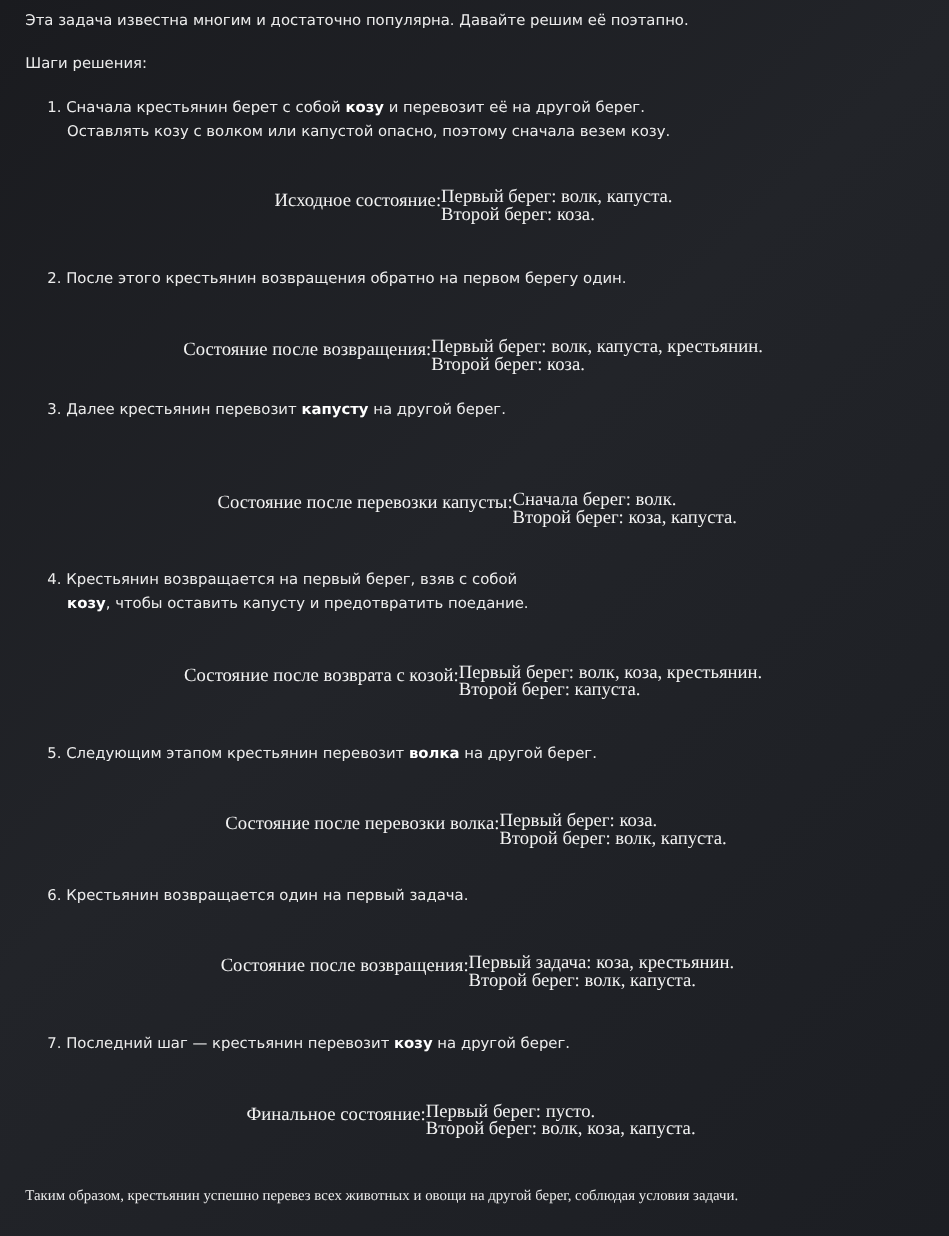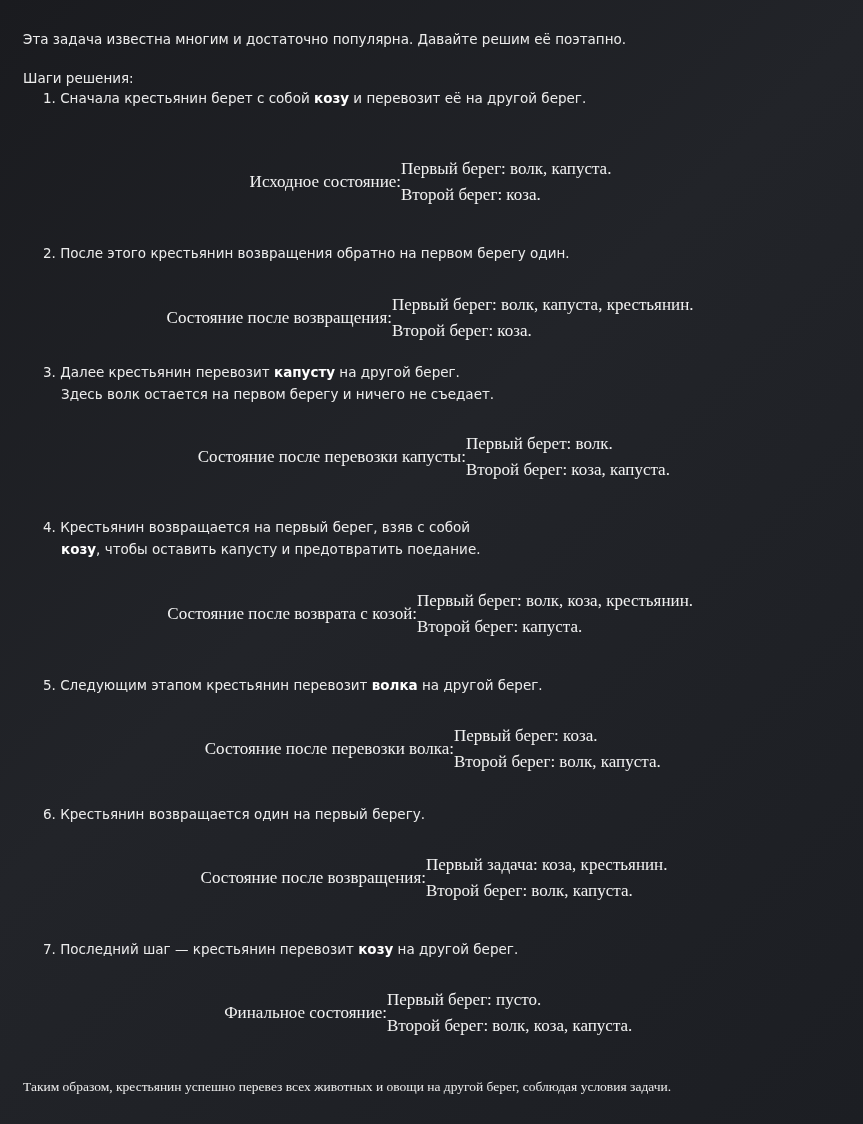--- a/index.html
+++ b/index.html
@@ -5,69 +5,69 @@
   html, body { margin: 0; padding: 0; }
   body {
     width: 863px; height: 1124px; overflow: hidden;
     background: linear-gradient(135deg, #1a1b1f 0%, #222429 45%, #1c1e23 100%);
     color: #ececec;
     font-family: "DejaVu Sans", sans-serif;
     font-size: 13.5px;
     position: relative;
   }
   .msg { position: absolute; left: 0; top: 0; width: 863px; }
-  .p { position: absolute; left: 23px; line-height: 22px; white-space: nowrap; margin-top: 20px; }
+  .p { position: absolute; left: 23px; line-height: 22px; white-space: nowrap; }
   .step { position: absolute; left: 43px; line-height: 22px; white-space: nowrap; }
   .step .cont { padding-left: 18px; display: block; }
   .step b { font-weight: bold; color: #fff; }
   .state {
     position: absolute; font-family: "Liberation Serif", serif; font-size: 17px;
     color: #f2f2f2; white-space: nowrap;
   }
   .state .lbl { position: absolute; right: 100%; top: 15px; }
-  .state .l1 { position: absolute; left: 0; top: 2px; text-align: right; }
+  .state .l1 { position: absolute; left: 0; top: 12px; text-align: right; }
   .state .l2 { position: absolute; left: 0; top: 28px; }
   .conclusion { position: absolute; left: 23px; top: 1075px; width: 810px; line-height: 24px; white-space: normal; font-family: Liberation Serif, serif; }
 </style>
 </head>
 <body>
 
 <div class="msg">
 
   <div class="p" style="top:8px">Эта задача известна многим и достаточно популярна. Давайте решим её поэтапно.</div>
   <div class="p" style="top:47px">Шаги решения:</div>
 
   <div class="step" style="top:87px">
     <span>1.</span>
     <span>Сначала крестьянин берет с собой </span><b>козу</b><span> и перевозит её на другой берег.</span>
+    <span class="cont">Оставлять козу с волком или капустой опасно, поэтому сначала везем козу.</span>
   </div>
   <div class="state" style="left:401px;top:157px">
     <span class="lbl">Исходное состояние:</span>
     <span class="l1">Первый берег: волк, капуста.</span>
     <span class="l2">Второй берег: коза.</span>
   </div>
 
   <div class="step" style="top:242px">
     <span>2.</span>
     <span>После этого крестьянин возвращения обратно на первом берегу один.</span>
   </div>
   <div class="state" style="left:392px;top:293px">
     <span class="lbl">Состояние после возвращения:</span>
     <span class="l1">Первый берег: волк, капуста, крестьянин.</span>
     <span class="l2">Второй берег: коза.</span>
   </div>
 
   <div class="step" style="top:361px">
     <span>3.</span>
     <span>Далее крестьянин перевозит </span><b>капусту</b><span> на другой берег.</span>
-    <span class="cont">Здесь волк остается на первом берегу и ничего не съедает.</span>
   </div>
   <div class="state" style="left:466px;top:432px">
     <span class="lbl">Состояние после перевозки капусты:</span>
-    <span class="l1">Первый берет: волк.</span>
+    <span class="l1">Сначала берег: волк.</span>
     <span class="l2">Второй берег: коза, капуста.</span>
   </div>
 
   <div class="step" style="top:516px">
     <span>4.</span>
     <span>Крестьянин возвращается на первый берег, взяв с собой</span>
     <span class="cont"><b>козу</b><span>, чтобы оставить капусту и предотвратить поедание.</span></span>
   </div>
   <div class="state" style="left:417px;top:589px">
     <span class="lbl">Состояние после возврата с козой:</span>
@@ -80,21 +80,21 @@
     <span>Следующим этапом крестьянин перевозит </span><b>волка</b><span> на другой берег.</span>
   </div>
   <div class="state" style="left:454px;top:724px">
     <span class="lbl">Состояние после перевозки волка:</span>
     <span class="l1">Первый берег: коза.</span>
     <span class="l2">Второй берег: волк, капуста.</span>
   </div>
 
   <div class="step" style="top:803px">
     <span>6.</span>
-    <span>Крестьянин возвращается один на первый берегу.</span>
+    <span>Крестьянин возвращается один на первый задача.</span>
   </div>
   <div class="state" style="left:426px;top:853px">
     <span class="lbl">Состояние после возвращения:</span>
     <span class="l1">Первый задача: коза, крестьянин.</span>
     <span class="l2">Второй берег: волк, капуста.</span>
   </div>
 
   <div class="step" style="top:938px">
     <span>7.</span>
     <span>Последний шаг — крестьянин перевозит </span><b>козу</b><span> на другой берег.</span>

